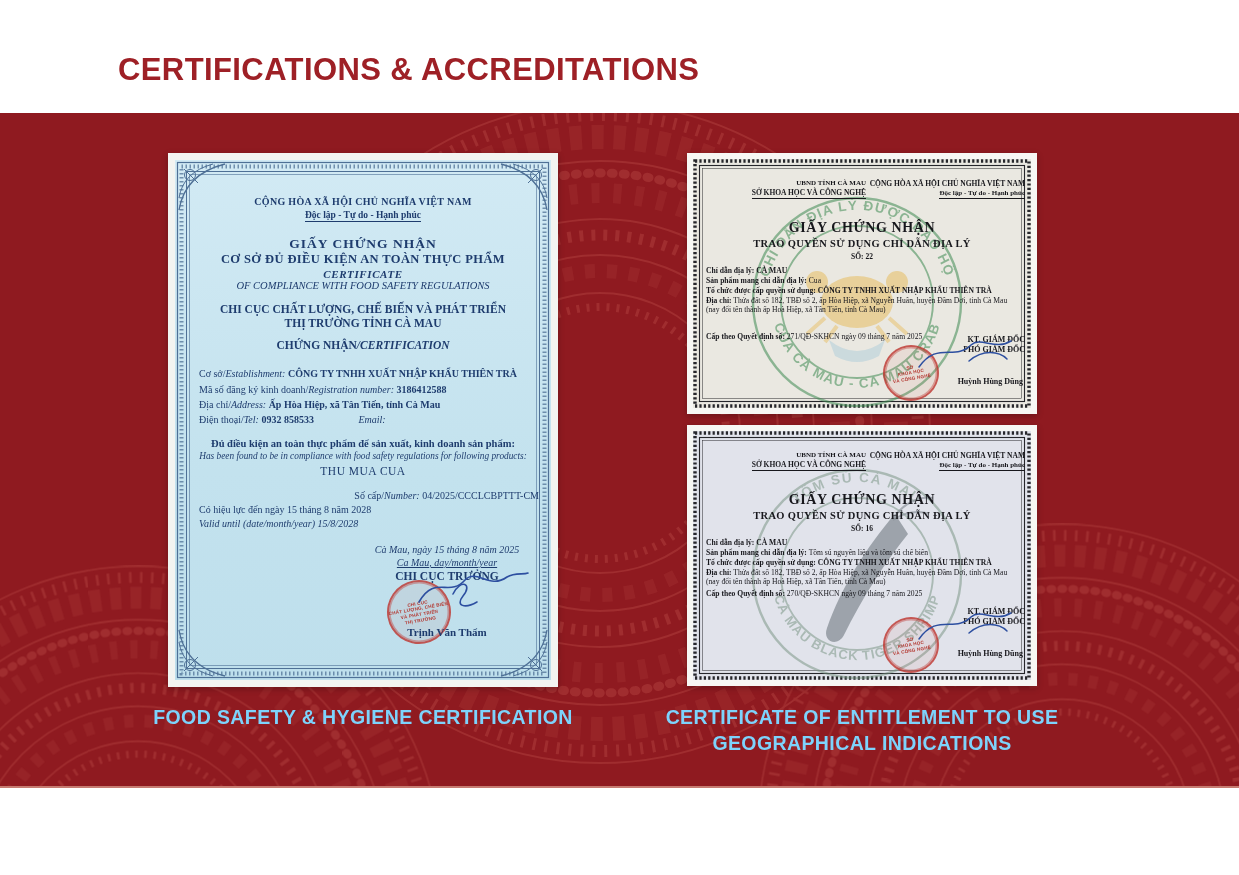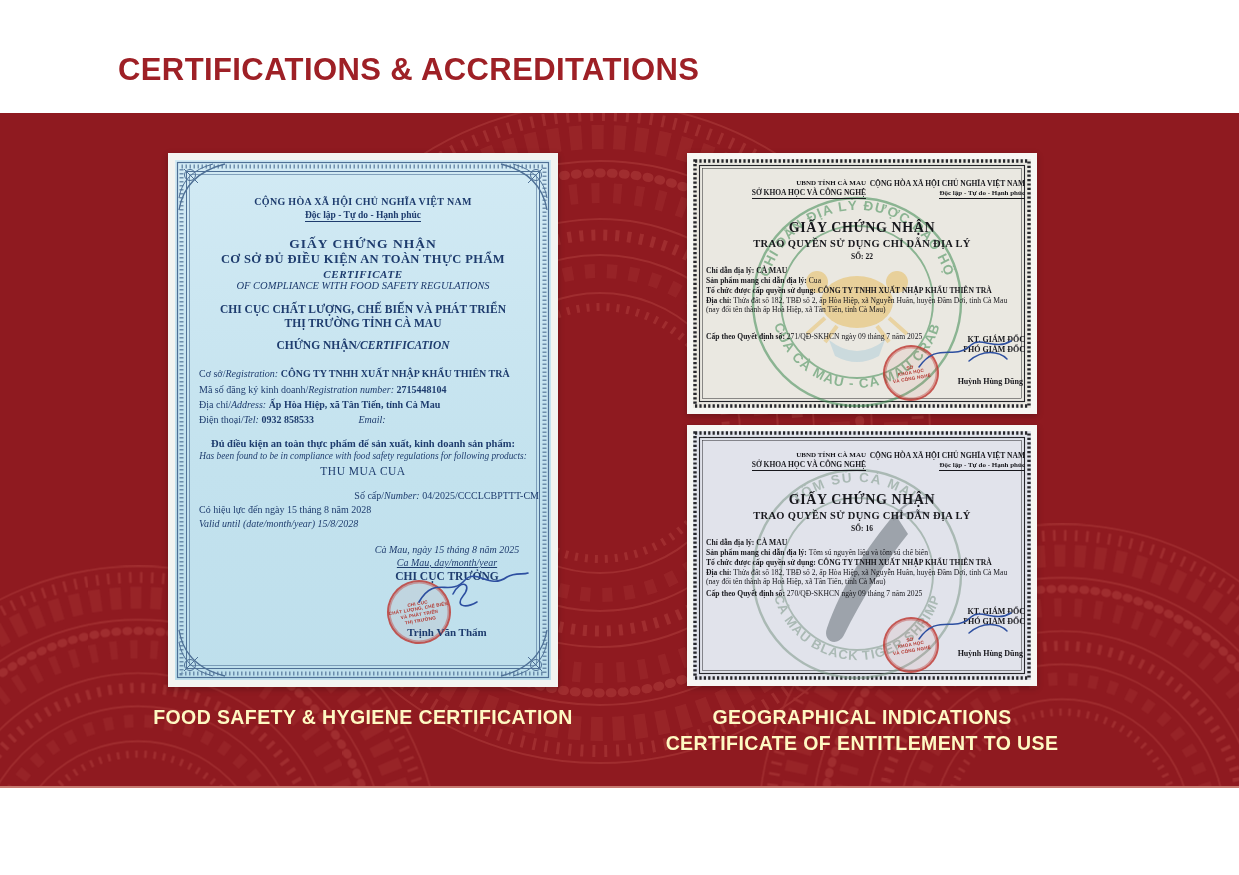--- a/index.html
+++ b/index.html
@@ -36,21 +36,21 @@
   .gu{display:inline-block;border-bottom:.7px solid #17171C;padding-bottom:.5px;}
   .wm{position:absolute;pointer-events:none;}
   
   .stamp{position:absolute;border-radius:50%;border:2.5px solid rgba(190,52,48,.8);
          box-shadow:inset 0 0 0 1.5px rgba(190,52,48,.4);background:rgba(205,75,62,.07);
          display:flex;flex-direction:column;align-items:center;justify-content:center;
          color:#B3362F;text-align:center;transform:rotate(-10deg);font-family:"Liberation Sans",sans-serif;}
   .stamp .sl{font-size:4.6px;line-height:5.6px;font-weight:bold;letter-spacing:.2px;}
   .sig{position:absolute;}
   
-  .caption{position:absolute;color:#fef9c3;font-weight:800;font-size:19.5px;letter-spacing:.4px;
+  .caption{position:absolute;color:#7dd3fc;font-weight:800;font-size:19.5px;letter-spacing:.4px;
            text-align:center;line-height:26px;}
   .cap-left{left:126px;top:591px;width:474px;}
   .cap-right{left:662px;top:591px;width:400px;}
 </style>
 </head>
 <body>
 
 <div class="slide">
 
   <div class="topbar">
@@ -113,26 +113,26 @@
         <div class="ct" style="top:120px;font-size:10.5px;font-style:italic;">OF COMPLIANCE WITH FOOD SAFETY REGULATIONS</div>
 
         <div class="ct" style="top:143px;font-size:11.5px;font-weight:bold;">CHI CỤC CHẤT LƯỢNG, CHẾ BIẾN VÀ PHÁT TRIỂN</div>
         <div class="ct" style="top:157px;font-size:11.5px;font-weight:bold;">THỊ TRƯỜNG TỈNH CÀ MAU</div>
 
         <div class="ct" style="top:179px;font-size:11.5px;font-weight:bold;">
           <span>CHỨNG NHẬN</span><i>/CERTIFICATION</i>
         </div>
 
         <div class="fld" style="top:208px;">
-          <span>Cơ sở/</span><i>Registration:</i>
+          <span>Cơ sở/</span><i>Establishment:</i>
           <b>CÔNG TY TNHH XUẤT NHẬP KHẨU THIÊN TRÀ</b>
         </div>
         <div class="fld" style="top:224px;">
           <span>Mã số đăng ký kinh doanh/</span><i>Registration number:</i>
-          <b>2715448104</b>
+          <b>3186412588</b>
         </div>
         <div class="fld" style="top:239px;">
           <span>Địa chỉ/</span><i>Address:</i>
           <b>Ấp Hòa Hiệp, xã Tân Tiến, tỉnh Cà Mau</b>
         </div>
         <div class="fld" style="top:254px;">
           <span>Điện thoại/</span><i>Tel:</i>
           <b>0932 858533</b>
           <i style="margin-left:42px;">Email:</i>
         </div>
@@ -320,19 +320,19 @@
             <path d="M8,36 C26,10 44,30 60,14 C70,5 84,20 100,10"></path>
             <path d="M58,30 c14,-12 30,-10 38,-2"></path>
           </g>
         </svg>
         <div class="gi-hcol" style="left:180px;top:218px;width:150px;font-size:8px;">Huỳnh Hùng Dũng</div>
       </div>
     </div>
 
     <div class="caption cap-left">FOOD SAFETY &amp; HYGIENE CERTIFICATION</div>
     <div class="caption cap-right">
+      <div>CERTIFICATE OF ENTITLEMENT TO USE</div>
       <div>GEOGRAPHICAL INDICATIONS</div>
-      <div>CERTIFICATE OF ENTITLEMENT TO USE</div>
     </div>
   </div>
 
   <div style="position:absolute;left:0;top:788px;width:1239px;height:87px;background:#ffffff;"></div>
 </div>
 
 </body></html>

